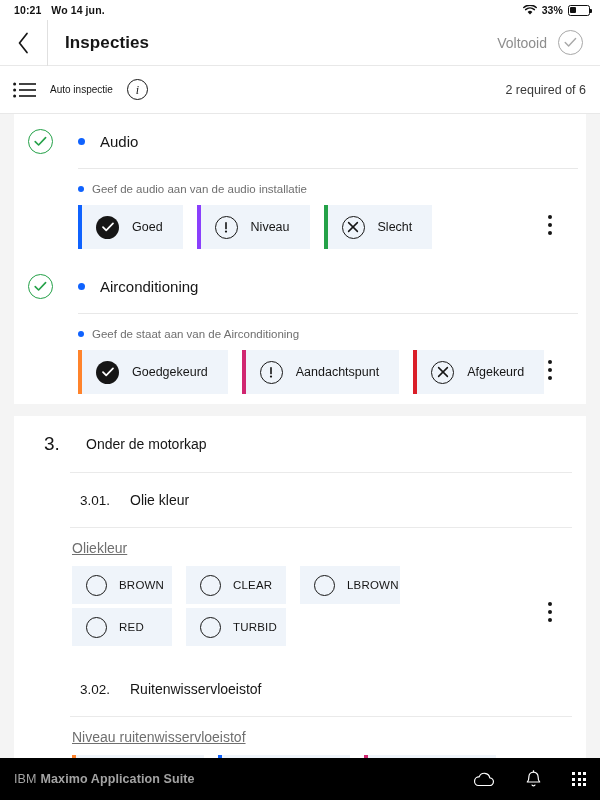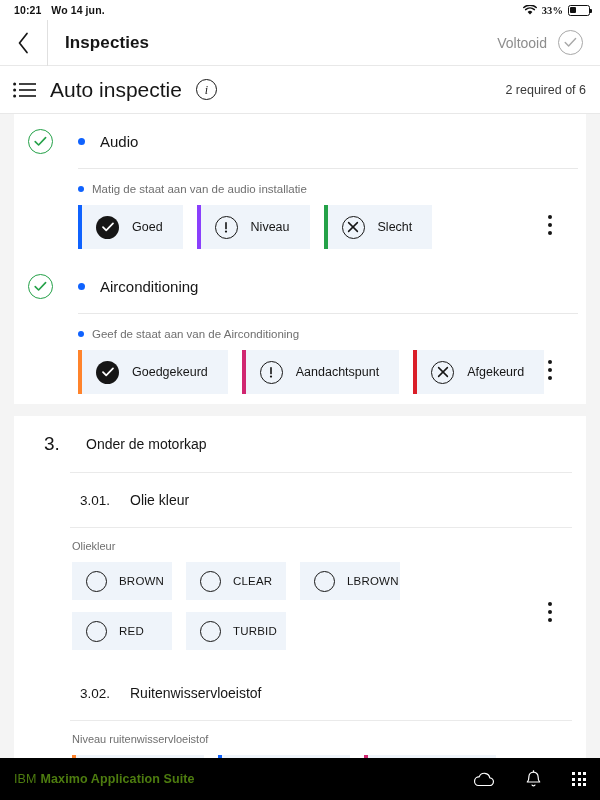--- a/index.html
+++ b/index.html
@@ -14,21 +14,21 @@
   
   .statusbar {
     height: 20px; background: #ffffff;
     display: flex; align-items: center;
     padding: 0 10px 0 14px;
     font-size: 10.5px; color: #111; letter-spacing: .1px;
   }
   .sb-time { font-weight: 700; }
   .sb-date { margin-left: 10px; font-weight: 600; }
   .sb-right { margin-left: auto; display: flex; align-items: center; gap: 5px; }
-  .sb-batt-label { font-weight: 700; font-size: 10.5px; font-family: Liberation Serif, serif; }
+  .sb-batt-label { font-weight: 700; font-size: 10.5px; }
   .wifi-ico { display: block; }
   .batt {
     width: 22px; height: 11px; border: 1.3px solid #111;
     border-radius: 2.5px; position: relative; display: flex; align-items: center;
     padding: 1.3px;
   }
   .batt::after {
     content: ""; position: absolute; right: -3.3px; top: 3px;
     width: 2px; height: 4.5px; background: #111; border-radius: 0 1px 1px 0;
   }
@@ -64,21 +64,21 @@
   
   .subhead {
     height: 48px; background: #fff;
     display: flex; align-items: center;
     border-bottom: 1px solid #e8e8e8;
   }
   .hamburger {
     width: 50px; display: flex; align-items: center; justify-content: center;
     cursor: pointer;
   }
-  .subhead-title { font-size: 21px; color: #161616; margin-right: 14px; }
+  .subhead-title { font-size: 10px; color: #161616; margin-right: 14px; }
   .info-ico {
     width: 21px; height: 21px; border-radius: 50%; border: 1.35px solid #161616;
     display: flex; align-items: center; justify-content: center;
     font-size: 12px; font-style: italic; font-family: "Liberation Serif", serif;
     color: #161616; cursor: pointer; line-height: 1;
   }
   .subhead-req {
     margin-left: auto; margin-right: 14px;
     font-size: 12.5px; color: #393939;
   }
@@ -133,37 +133,37 @@
   
   .sec-head { display: flex; align-items: center; height: 56px; padding-left: 30px; }
   .sec-num { font-size: 19px; color: #161616; width: 42px; }
   .sec-title { font-size: 14px; color: #161616; }
   .sub-head { display: flex; align-items: center; height: 54px; padding-left: 66px; }
   .sub-num { font-size: 13.5px; color: #161616; width: 50px; }
   .sub-title { font-size: 14px; color: #161616; }
   .hr2 { height: 1px; background: #eaeaea; margin: 0 14px 0 56px; }
 
   .rbody { padding: 12px 0 16px 58px; position: relative; }
-  .rlabel { font-size: 11px; color: #6f6f6f; margin-bottom: 10px; }
-  .rgrid { display: grid; grid-template-columns: repeat(3, 100px); gap: 12px 14px; }
+  .rlabel { font-size: 14px; color: #6f6f6f; margin-bottom: 10px; text-decoration: underline; }
+  .rgrid { display: grid; grid-template-columns: repeat(3, 100px); gap: 4px 14px; }
   .ropt {
     background: #eff4fa; height: 38px; display: flex; align-items: center;
     cursor: pointer;
   }
   .radio {
     width: 21px; height: 21px; border-radius: 50%; border: 1.8px solid #161616;
     margin-left: 14px; flex: 0 0 auto;
   }
   .ropt .lbl { font-size: 11.5px; color: #161616; margin-left: 12px; letter-spacing: .2px; }
 
   
   .footer {
     position: absolute; bottom: 0; left: 0; right: 0; height: 42px;
     background: #000; display: flex; align-items: center;
-    padding: 0 14px; color: #4d7c0f;
+    padding: 0 14px; color: #a3a3a3;
   }
   .brand { font-size: 12.5px; letter-spacing: .1px; }
   .brand .ibm { font-weight: 400; }
   .brand .mas { font-weight: 700; margin-left: 4px; }
   .f-icons { margin-left: auto; display: flex; align-items: center; gap: 30px; }
   .grid9 { display: grid; grid-template-columns: repeat(3, 3px); gap: 2.5px; cursor: pointer; }
   .grid9 i { width: 3px; height: 3px; background: #fff; display: block; }
 </style>
 </head>
 <body>
@@ -230,21 +230,21 @@
               <path d="M1.2 5.6 4.6 9 11.6 1.6" stroke="#24a148" stroke-width="1.6" fill="none" stroke-linecap="round" stroke-linejoin="round"></path>
             </svg>
           </span>
           <span class="bluedot"></span>
           <span class="qtitle">Audio</span>
         </div>
         <div class="hr"></div>
         <div class="qbody">
           <div class="qprompt">
             <span class="bluedot"></span>
-            <span>Matig de staat aan van de audio installatie</span>
+            <span>Geef de audio aan van de audio installatie</span>
           </div>
           <div class="opt-row">
             <div class="opt" style="border-left-color:#0f62fe">
               <span class="ico circ filled">
                 <svg width="12" height="10" viewBox="0 0 12 10">
                   <path d="M1 5.2 4.2 8.4 11 1.3" stroke="#fff" stroke-width="1.7" fill="none" stroke-linecap="round" stroke-linejoin="round"></path>
                 </svg>
               </span>
               <span class="lbl">Goed</span>
             </div>

